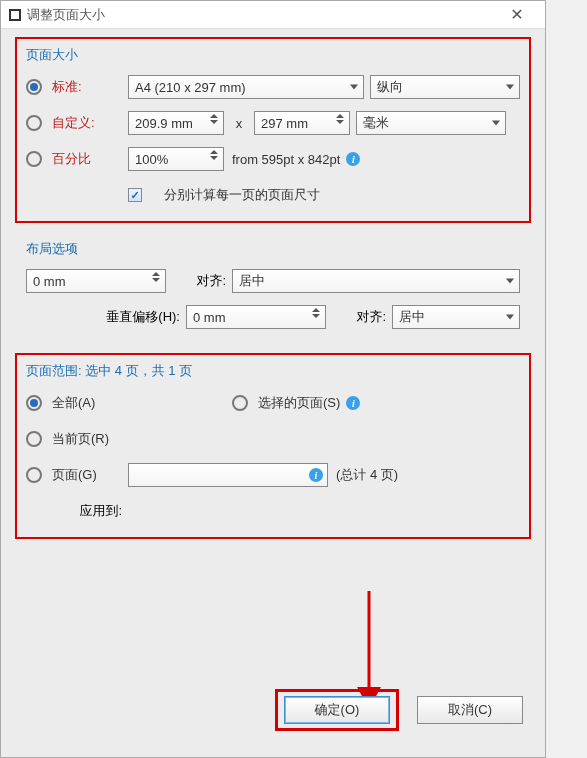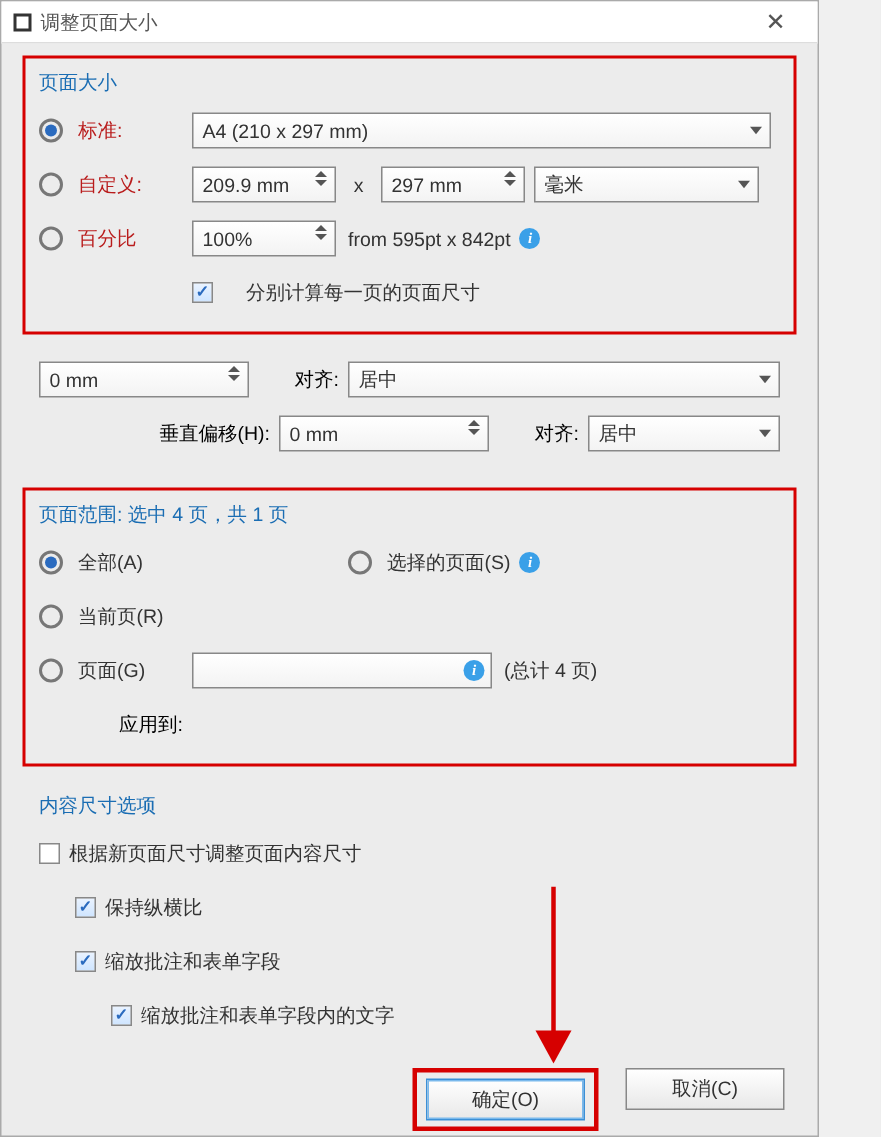--- a/index.html
+++ b/index.html
@@ -24,21 +24,21 @@
 .spinner { height: 24px; border: 1px solid #888; background: linear-gradient(#fff,#f3f3f3); padding: 0 4px 0 6px; display: flex; align-items: center; position: relative; color: #333; }
 .spinner .spin { position: absolute; right: 3px; top: 2px; width: 10px; display: flex; flex-direction: column; gap: 2px; }
 .spinner .spin div { width: 0; height: 0; border-left: 4px solid transparent; border-right: 4px solid transparent; }
 .spinner .spin .up { border-bottom: 4px solid #555; }
 .spinner .spin .dn { border-top: 4px solid #555; }
 .cb { width: 14px; height: 14px; border: 1px solid #888; background: #fff; margin-right: 6px; display: inline-flex; align-items: center; justify-content: center; flex-shrink: 0; }
 .cb.checked { background: linear-gradient(#eaf3ff,#cfe5ff); }
 .cb.checked::after { content: "✓"; color: #2b6bbf; font-size: 11px; font-weight: bold; line-height: 1; }
 .static { color: #333; }
 .info-icon { width: 14px; height: 14px; border-radius: 50%; background: #3aa0e8; color: #fff; font-size: 10px; font-weight: bold; display: inline-flex; align-items: center; justify-content: center; margin-left: 6px; flex-shrink: 0; font-style: italic; font-family: Georgia, serif; }
-.btnrow { position: absolute; bottom: 3px; right: 22px; display: flex; gap: 18px; align-items: flex-start; }
+.btnrow { position: absolute; bottom: 26px; right: 22px; display: flex; gap: 18px; align-items: center; }
 .btn { width: 106px; height: 28px; border: 1px solid #888; background: linear-gradient(#fff,#e8e8e8); display: flex; align-items: center; justify-content: center; color: #333; }
 .btn.primary { border: 1px solid #3b8fd6; box-shadow: 0 0 0 1px #7ab9ec inset; }
 .ok-wrap { border: 3px solid #d60000; padding: 4px 6px; }
 .arrow-annot { position: absolute; left: 338px; top: 590px; pointer-events: none; }
 .indent1 { margin-left: 24px; }
 .indent2 { margin-left: 48px; }
 </style>
 </head>
 <body>
 
@@ -55,20 +55,24 @@
       <div class="group-title">页面大小</div>
 
       <div class="row">
         <div class="radio checked"></div>
         <div class="radio-label">标准:</div>
         <div class="select" style="flex:1;">
           <span>A4 (210 x 297 mm)</span>
           <div class="arrow"></div>
         </div>
         <div style="width:6px;"></div>
+        <div class="select" style="width:150px;">
+          <span>纵向</span>
+          <div class="arrow"></div>
+        </div>
       </div>
 
       <div class="row">
         <div class="radio"></div>
         <div class="radio-label">自定义:</div>
         <div class="spinner" style="width:96px;">
           <span>209.9 mm</span>
           <div class="spin">
               <div class="up"></div>
               <div class="dn"></div>
@@ -103,20 +107,21 @@
         <div class="info-icon">i</div>
       </div>
 
       <div class="row" style="margin-left:102px;gap:16px;">
         <div class="cb checked"></div>
         <div class="static">分别计算每一页的页面尺寸</div>
       </div>
     </div>
 
     <div class="group">
+      <div class="group-title">布局选项</div>
 
       <div class="row">
         <div class="spinner" style="width:140px;">
           <span>0 mm</span>
           <div class="spin">
               <div class="up"></div>
               <div class="dn"></div>
             </div>
         </div>
         <div class="lbl-right" style="width:66px;">对齐:</div>
@@ -167,40 +172,20 @@
           <div class="info-icon" style="position:absolute;right:4px;top:4px;margin:0;">i</div>
         </div>
         <div class="static" style="margin-left:8px;">(总计 4 页)</div>
       </div>
 
       <div class="row">
         <div class="lbl-right" style="width:102px;">应用到:</div>
       </div>
     </div>
 
-    <div class="group">
-      <div class="group-title">内容尺寸选项</div>
-
-      <div class="row">
-        <div class="cb"></div>
-        <div class="static">根据新页面尺寸调整页面内容尺寸</div>
-      </div>
-      <div class="row indent1">
-        <div class="cb checked"></div>
-        <div class="static">保持纵横比</div>
-      </div>
-      <div class="row indent1">
-        <div class="cb checked"></div>
-        <div class="static">缩放批注和表单字段</div>
-      </div>
-      <div class="row indent2">
-        <div class="cb checked"></div>
-        <div class="static">缩放批注和表单字段内的文字</div>
-      </div>
-    </div>
 
   </div>
 
   <svg class="arrow-annot" width="60" height="130">
     <line x1="30" y1="0" x2="30" y2="100" stroke="#d60000" stroke-width="3"></line>
     <polygon points="30,118 18,96 42,96" fill="#d60000"></polygon>
   </svg>
 
   <div class="btnrow">
     <div class="ok-wrap">

